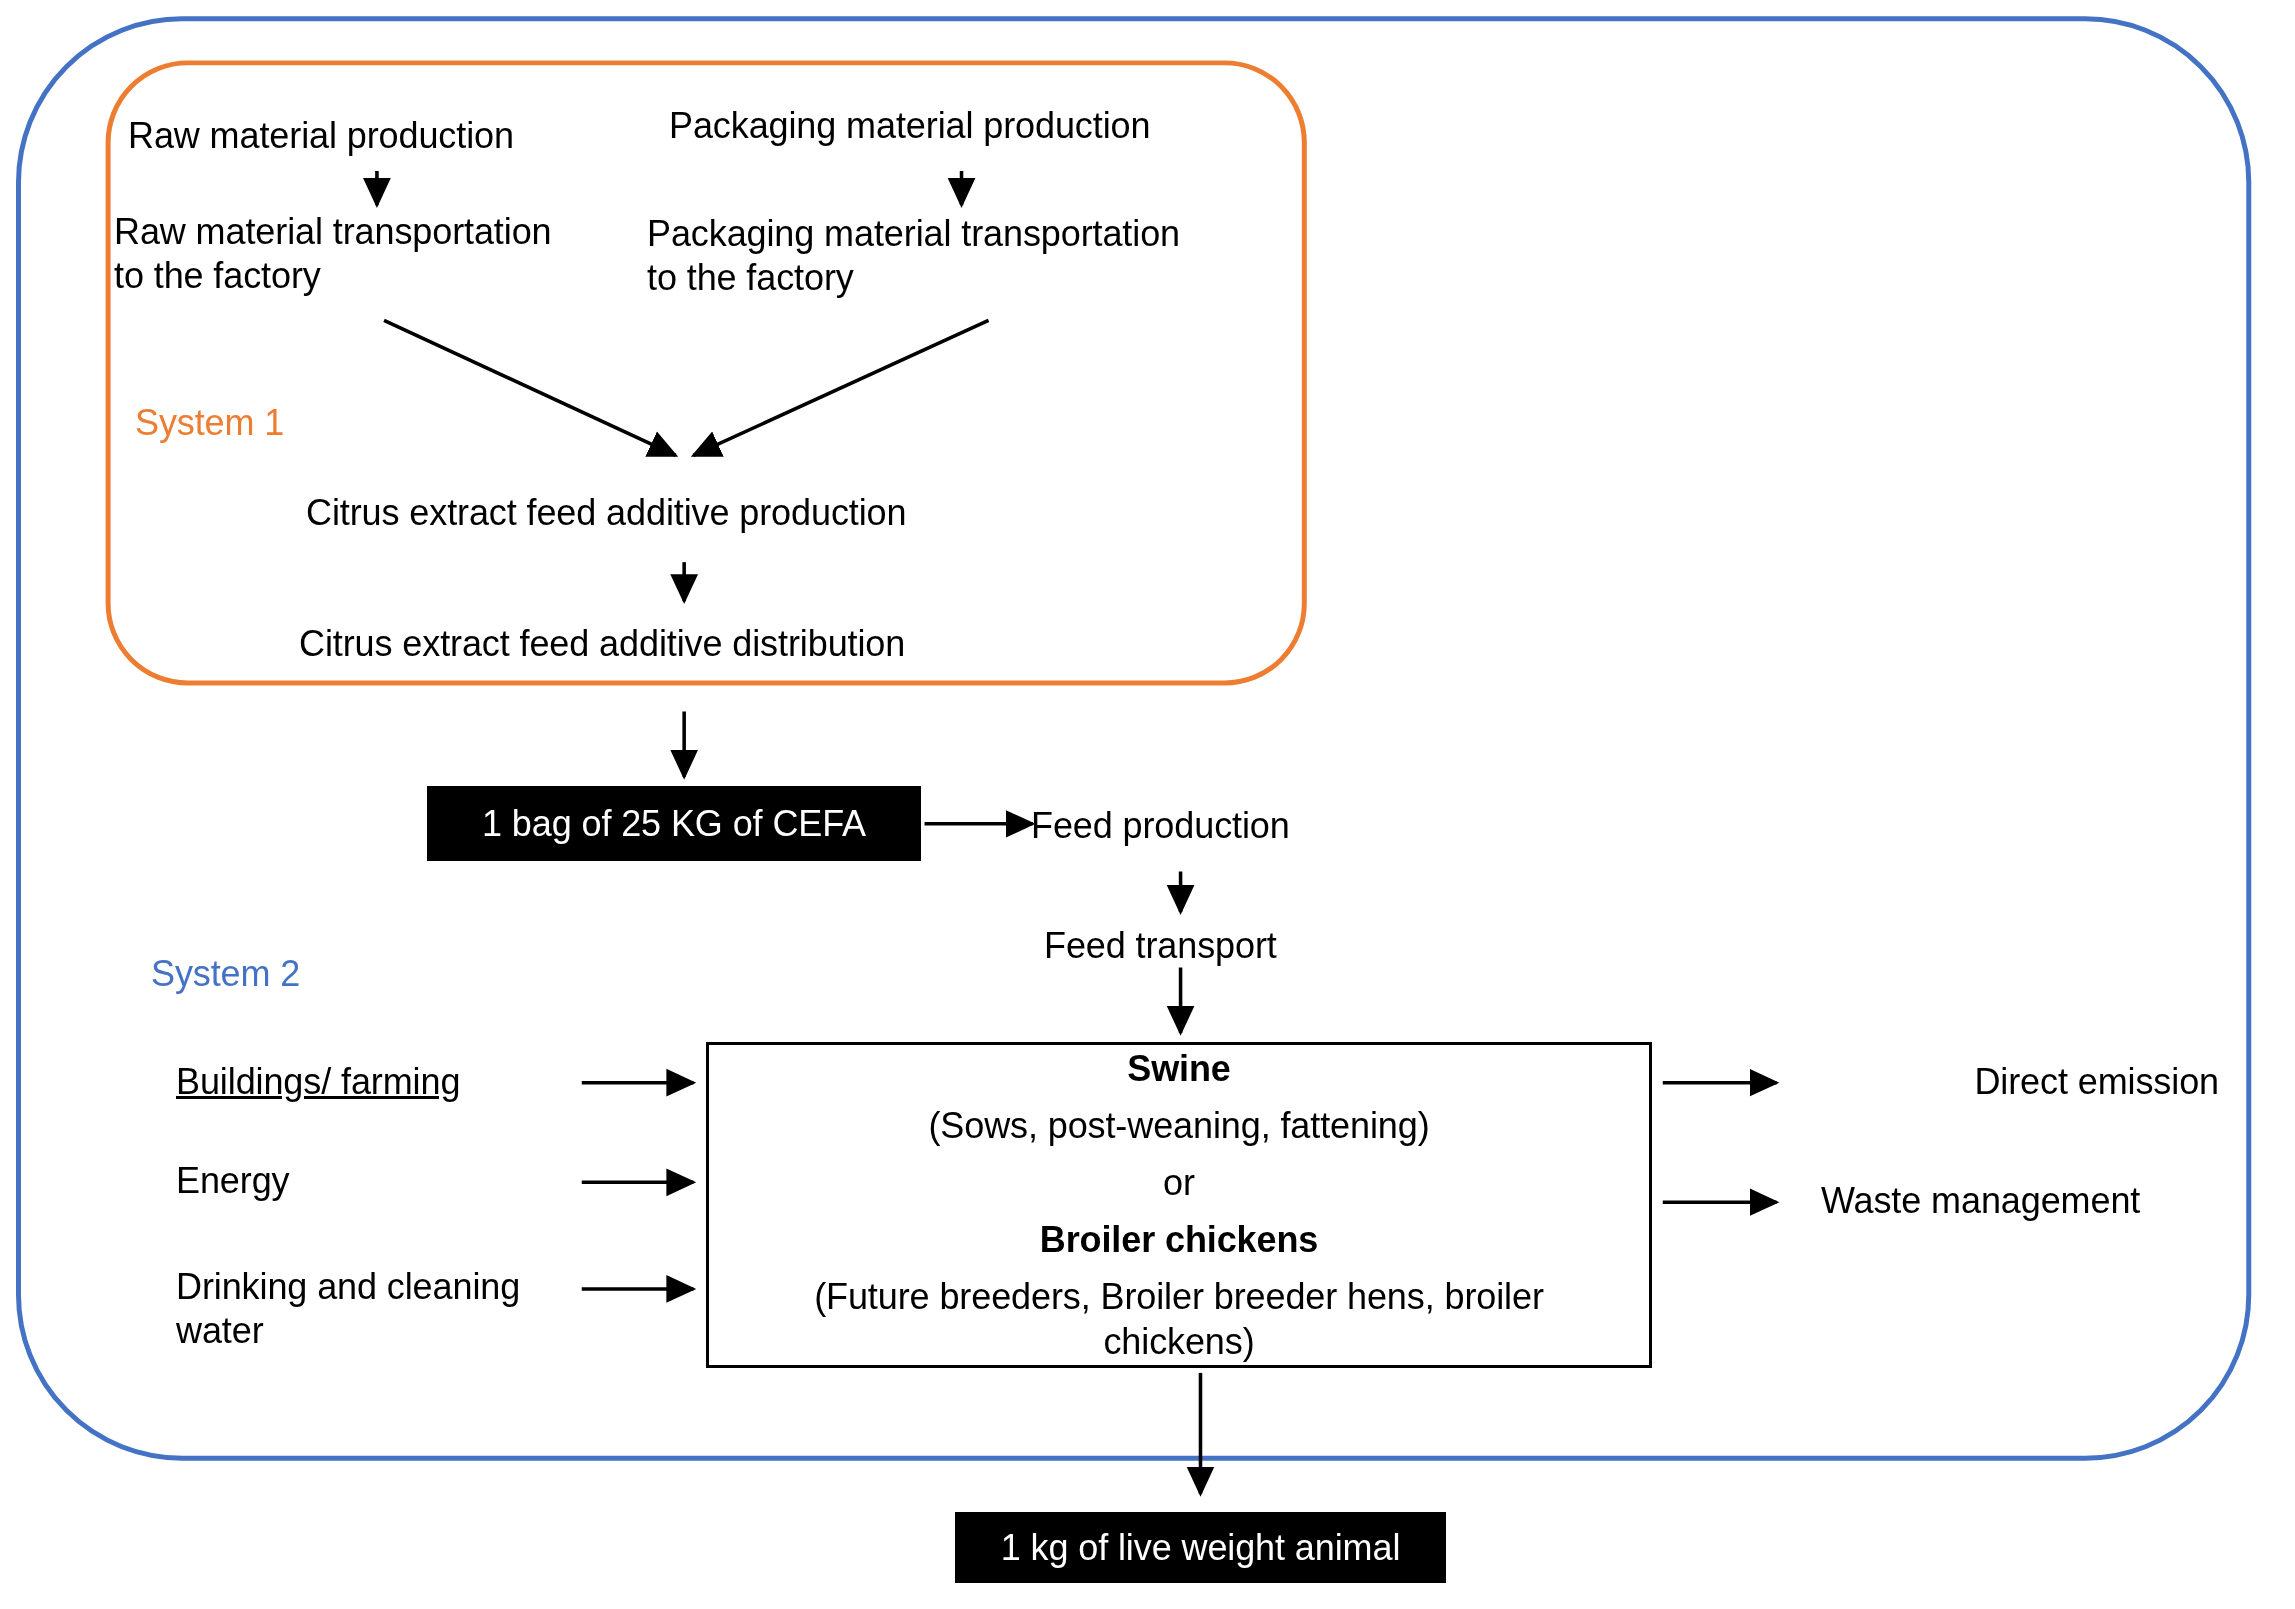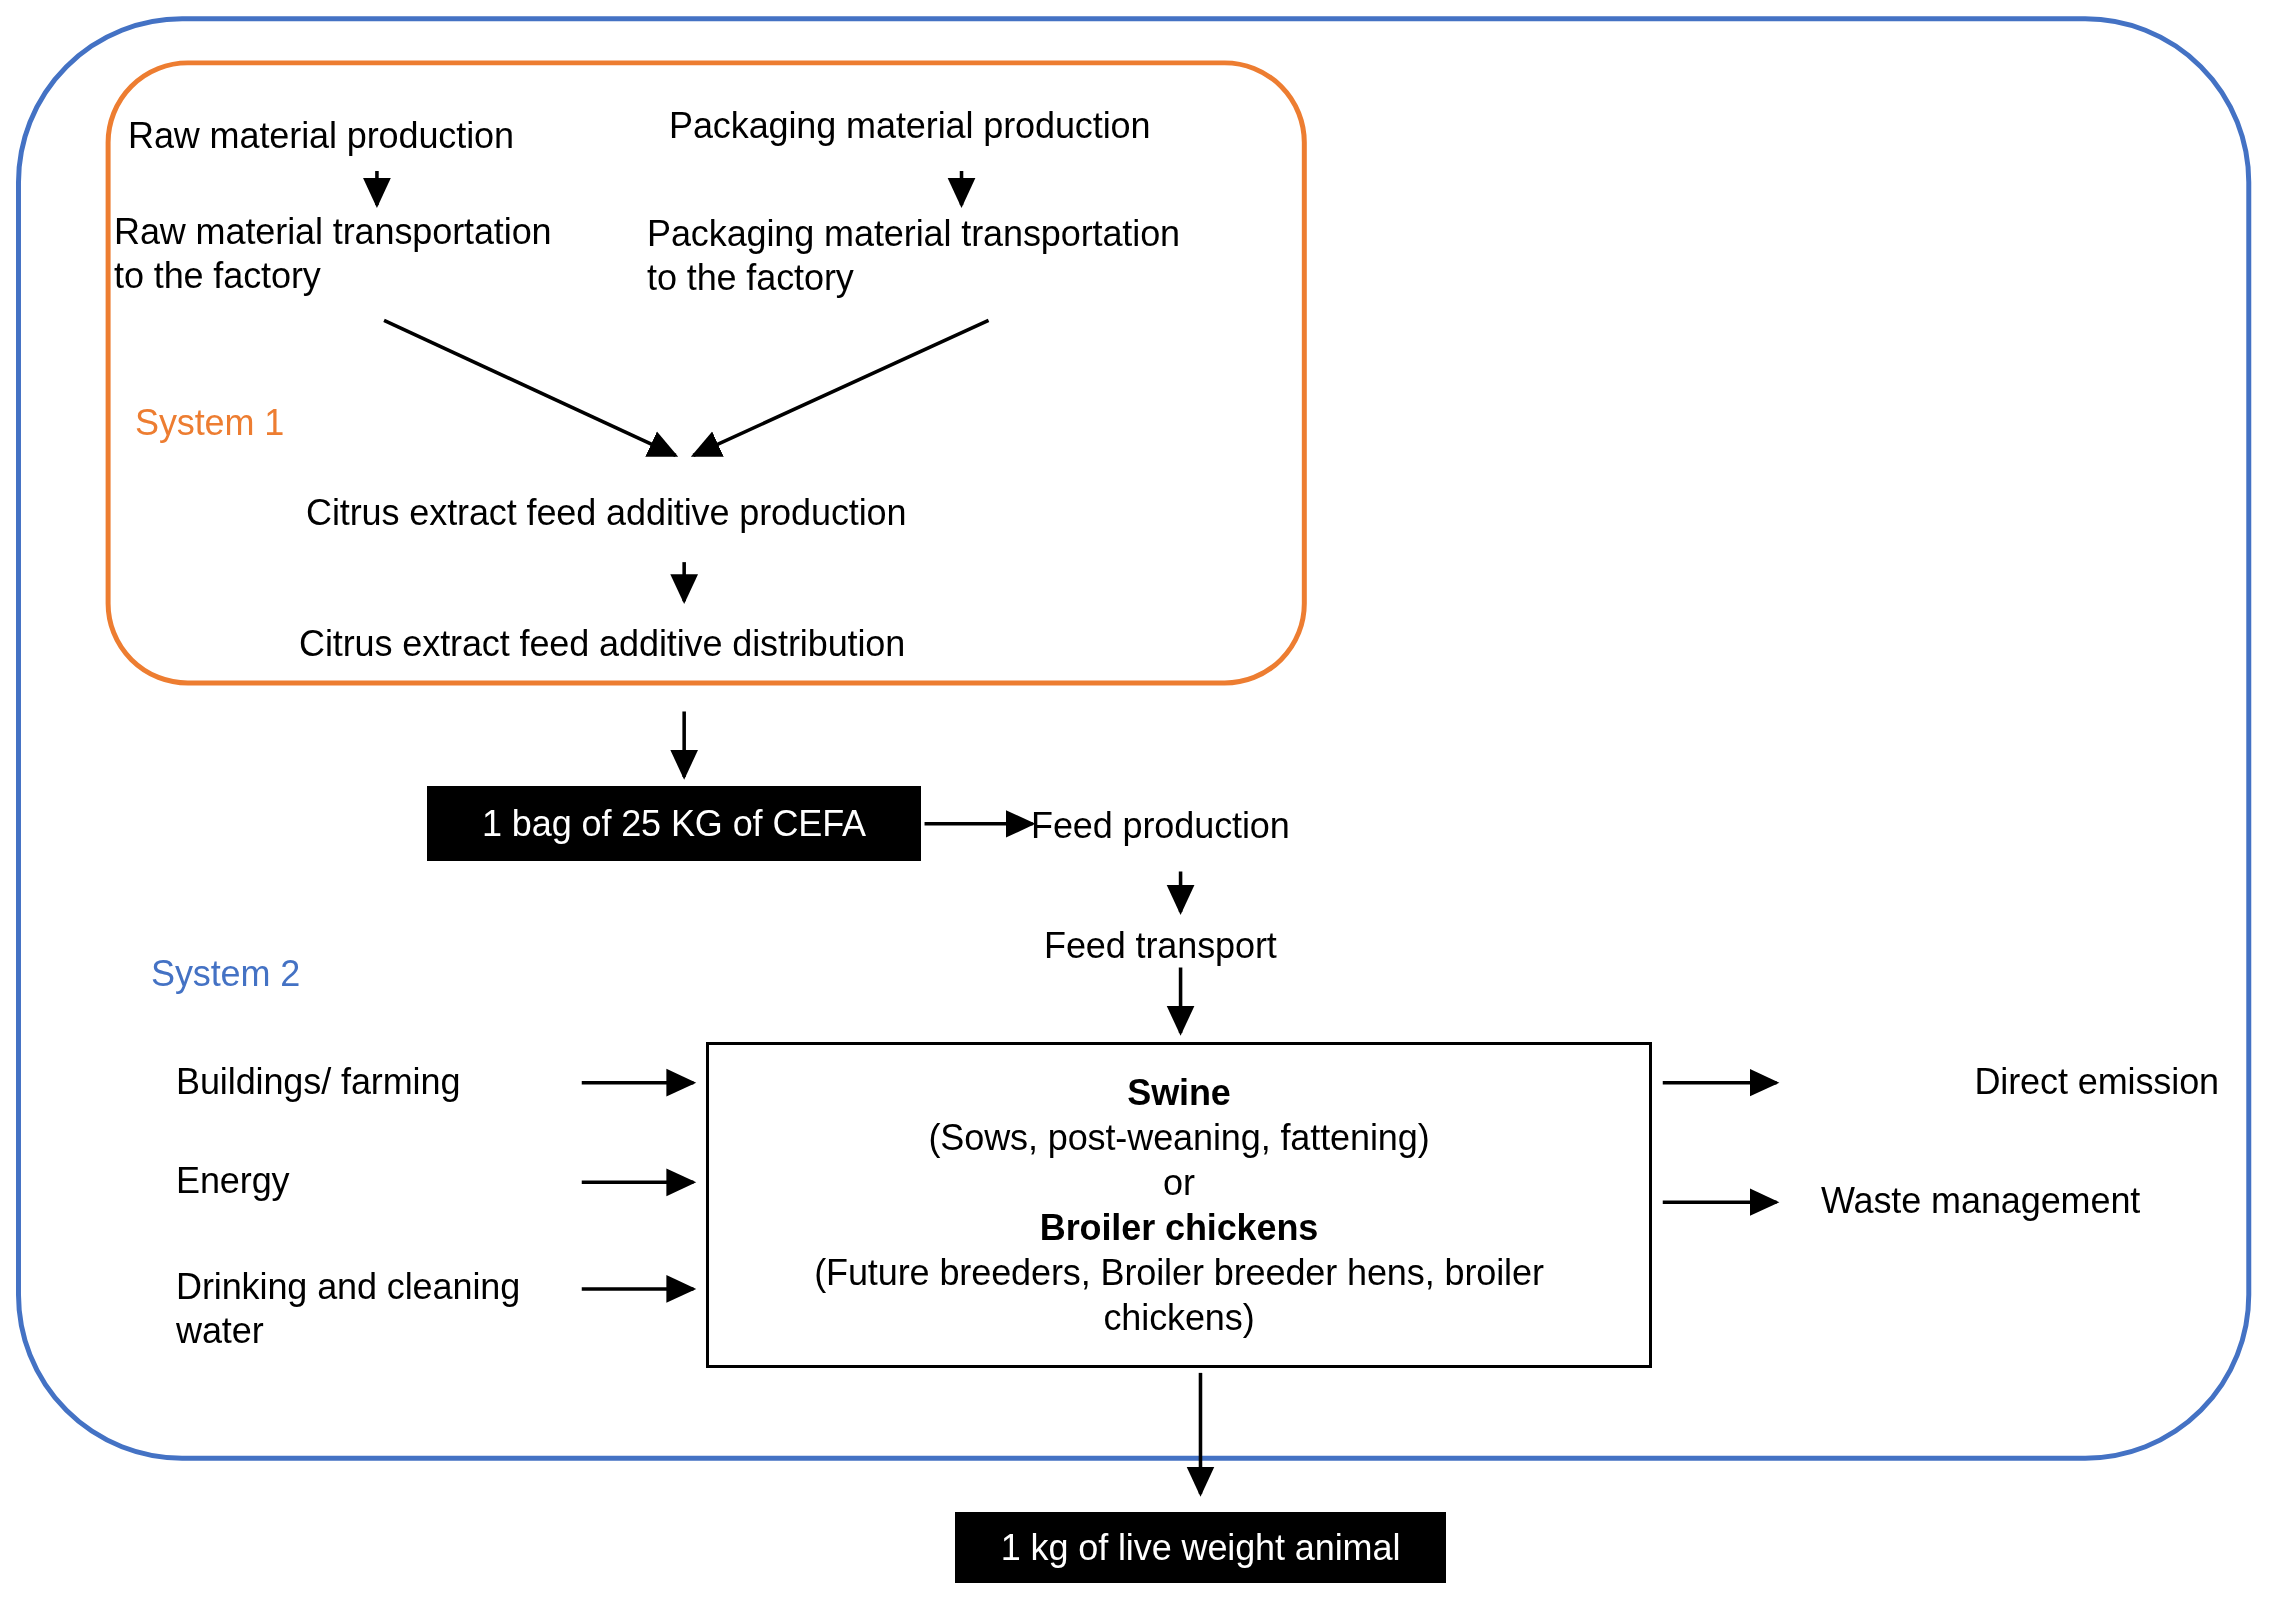--- a/index.html
+++ b/index.html
@@ -48,20 +48,21 @@
   .animal-box {
     position: absolute;
     border: 3.6px solid #000000;
     background: #ffffff;
     box-sizing: border-box;
     display: flex;
     flex-direction: column;
     align-items: center;
     justify-content: center;
     padding: 7.1px 18.5px;
+    gap: 12px;
   }
   .animal-line {
     color: #000000;
     font-size: 36px;
     line-height: 1.25;
     text-align: center;
     white-space: pre-line;
     letter-spacing: -0.1px;
   }
   .animal-line.bold { font-weight: bold; }
@@ -127,21 +128,21 @@
   <div class="node" style="left:299px; top:622px; width:775px;">Citrus extract feed additive distribution</div>
 
   <div class="black-box" style="left:427px; top:786px; width:494px; height:75px;">1 bag of 25 KG of CEFA</div>
 
   <div class="sys-label" style="left:151px; top:953px; color:#4472C4;">System 2</div>
 
   <div class="node" style="left:1031px; top:804px; width:299px; text-align:left;">Feed production</div>
 
   <div class="node" style="left:1044px; top:924px; width:285px; text-align:left;">Feed transport</div>
 
-  <div class="node" style="left:176px; top:1060px; width:398px; text-align:left;">Buildings/ farming</div>
+  <div class="node" style="left:176px; top:1060px; width:398px; text-align:left;text-decoration:underline;">Buildings/ farming</div>
 
   <div class="node" style="left:176px; top:1159px; width:398px; text-align:left;">Energy</div>
 
   <div class="node" style="left:176px; top:1265px; width:398px; text-align:left;">Drinking and cleaning
 water</div>
 
   <div class="node" style="left:1821px; top:1060px; width:398px; text-align:right;">Direct emission</div>
 
   <div class="node" style="left:1821px; top:1179px; width:441px; text-align:left;">Waste management</div>
 

